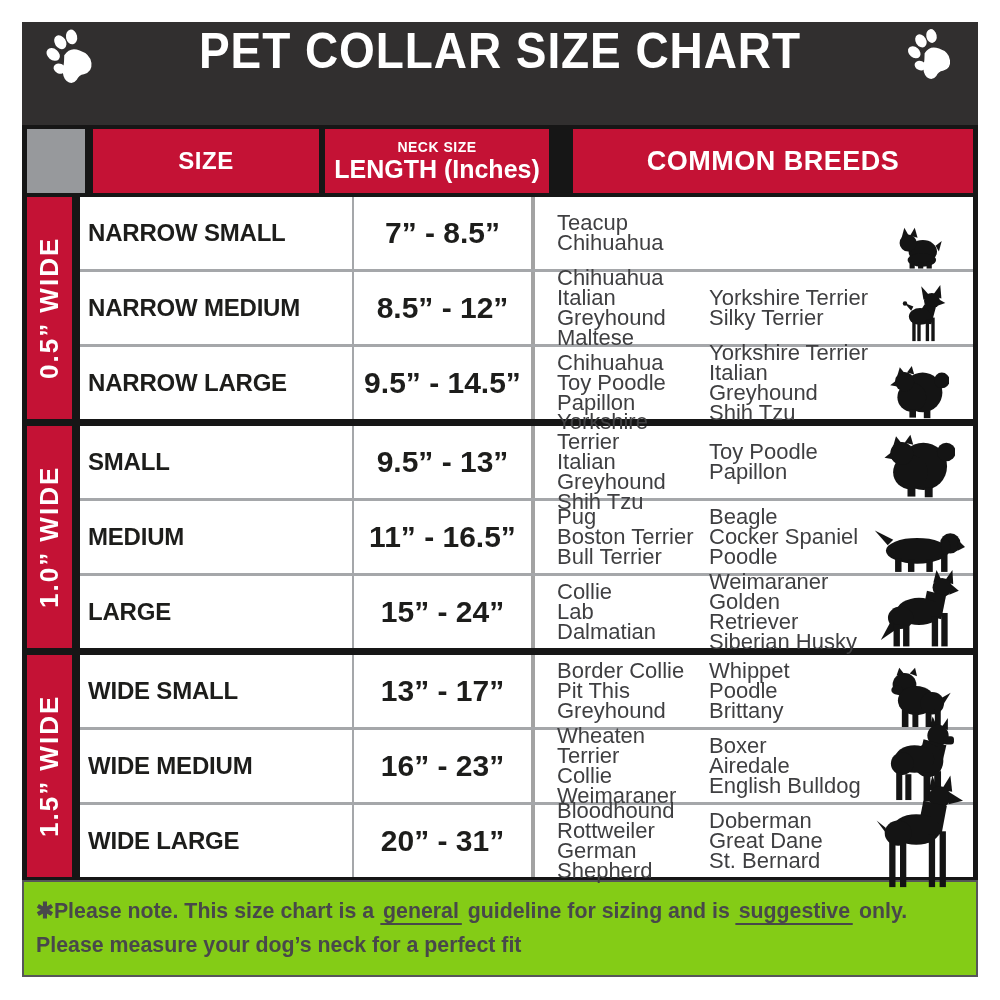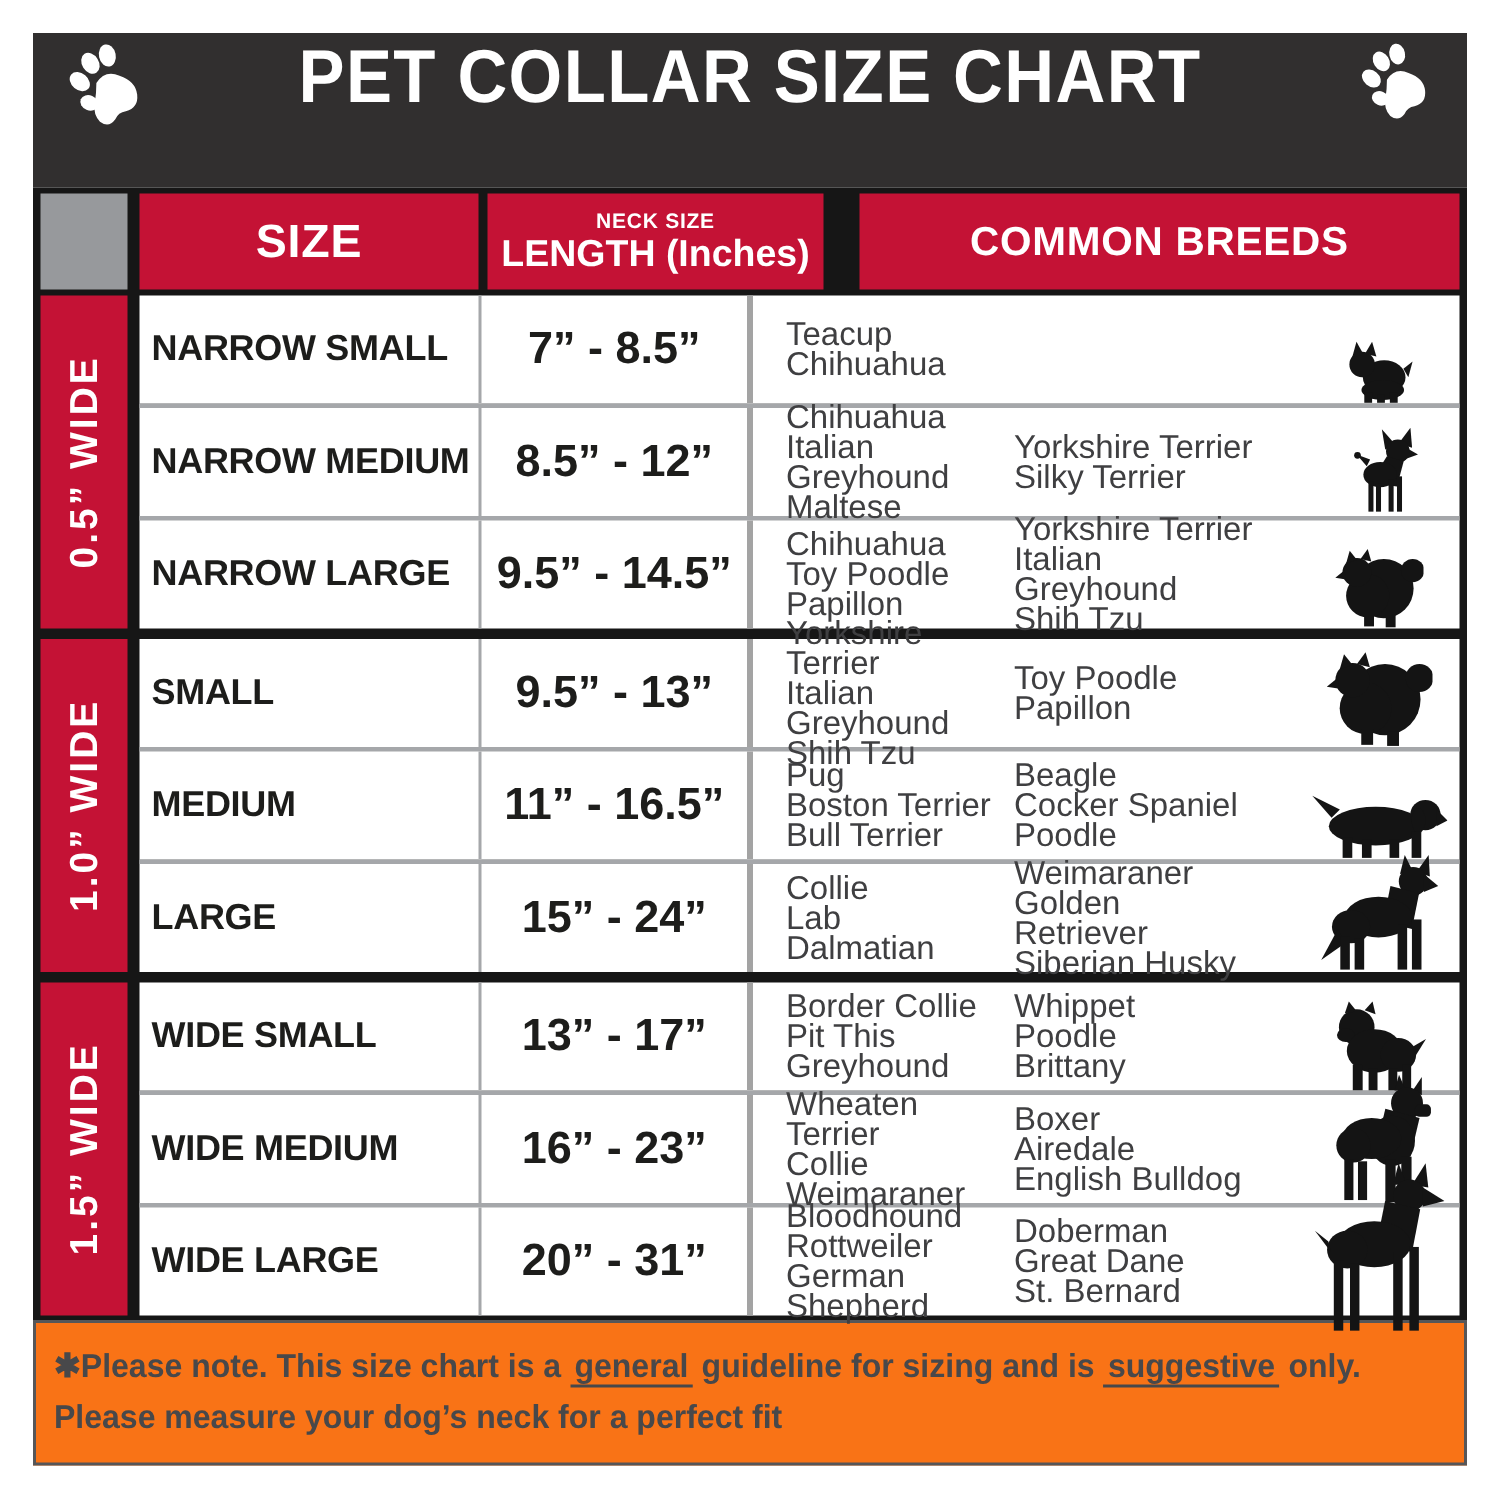--- a/index.html
+++ b/index.html
@@ -11,55 +11,55 @@
   .paw-wrap{width:96px;display:flex;justify-content:center;align-items:center;}
   .title{flex:1;text-align:center;color:#fff;font-weight:bold;font-size:50px;
     letter-spacing:1px;transform:scaleX(0.92);white-space:nowrap;}
 
   
   .table{background:#161616;padding:4px 5px 3px 5px;}
   .header-row{height:64px;display:flex;margin-bottom:4px;}
   .corner{width:58px;background:#97999c;margin-right:8px;}
   .hcell{background:#c41235;color:#fff;display:flex;align-items:center;
     justify-content:center;font-weight:bold;text-align:center;}
-  .h-size{width:226px;margin-right:6px;font-size:31px;letter-spacing:.5px;}
+  .h-size{width:226px;margin-right:6px;font-size:24px;letter-spacing:.5px;}
   .h-length{width:224px;margin-right:24px;flex-direction:column;line-height:1;}
   .h-length .small{font-size:14px;margin-bottom:3px;letter-spacing:.5px;}
   .h-length .big{font-size:25px;text-align:center;}
   .h-breeds{flex:1;font-size:27px;letter-spacing:.5px;}
 
   
   .section{display:flex;}
   .section + .section{margin-top:7px;}
   .rail{width:58px;background:#c41235;margin-right:8px;position:relative;}
   .rail-label{position:absolute;inset:0;display:flex;align-items:center;
     justify-content:center;color:#fff;font-weight:bold;font-size:26px;
     letter-spacing:2px;writing-mode:vertical-rl;transform:rotate(180deg);
     white-space:nowrap;}
   .rows{flex:1;display:flex;flex-direction:column;}
   .row{height:72px;background:#fff;display:flex;align-items:stretch;}
   .row + .row{border-top:3px solid #a5a7aa;}
   .cell{display:flex;align-items:center;box-sizing:border-box;}
-  .cell-size{width:226px;padding-left:8px;font-size:24px;font-weight:bold;
+  .cell-size{width:272px;padding-left:8px;font-size:24px;font-weight:bold;
     color:#1d1d1b;letter-spacing:-0.2px;}
   .cell-length{width:183px;border-left:2px solid #a5a7aa;border-right:4px solid #a3a3a3;
     justify-content:center;font-size:30px;font-weight:bold;color:#1d1d1b;}
   .cell-breeds{flex:1;padding-left:22px;position:relative;}
   .bcol{display:flex;flex-direction:column;font-size:22px;line-height:20px;
     color:#3f3f41;}
   .bcol1{width:152px;}
   .bcol2{width:162px;}
   .icon-slot{margin-left:auto;margin-right:6px;width:96px;height:100%;
     display:flex;justify-content:center;align-items:flex-end;position:relative;}
   .icon-slot svg{display:block;}
   .dog{fill:#141414;}
   svg.dob{position:absolute;bottom:-16px;right:4px;z-index:4;}
 
   
-  .footer{height:97px;box-sizing:border-box;background:#f97316;
+  .footer{height:97px;box-sizing:border-box;background:#84cc16;
     border:2px solid #565658;padding:12px 0 0 12px;color:#48484a;
     font-size:22px;line-height:34px;font-weight:bold;}
   .footer .fline{transform:scaleX(0.97);transform-origin:left;white-space:nowrap;}
   .u{border-bottom:2px solid #48484a;padding:0 3px;}
 </style>
 </head>
 <body>
 
 <div class="poster">
 

